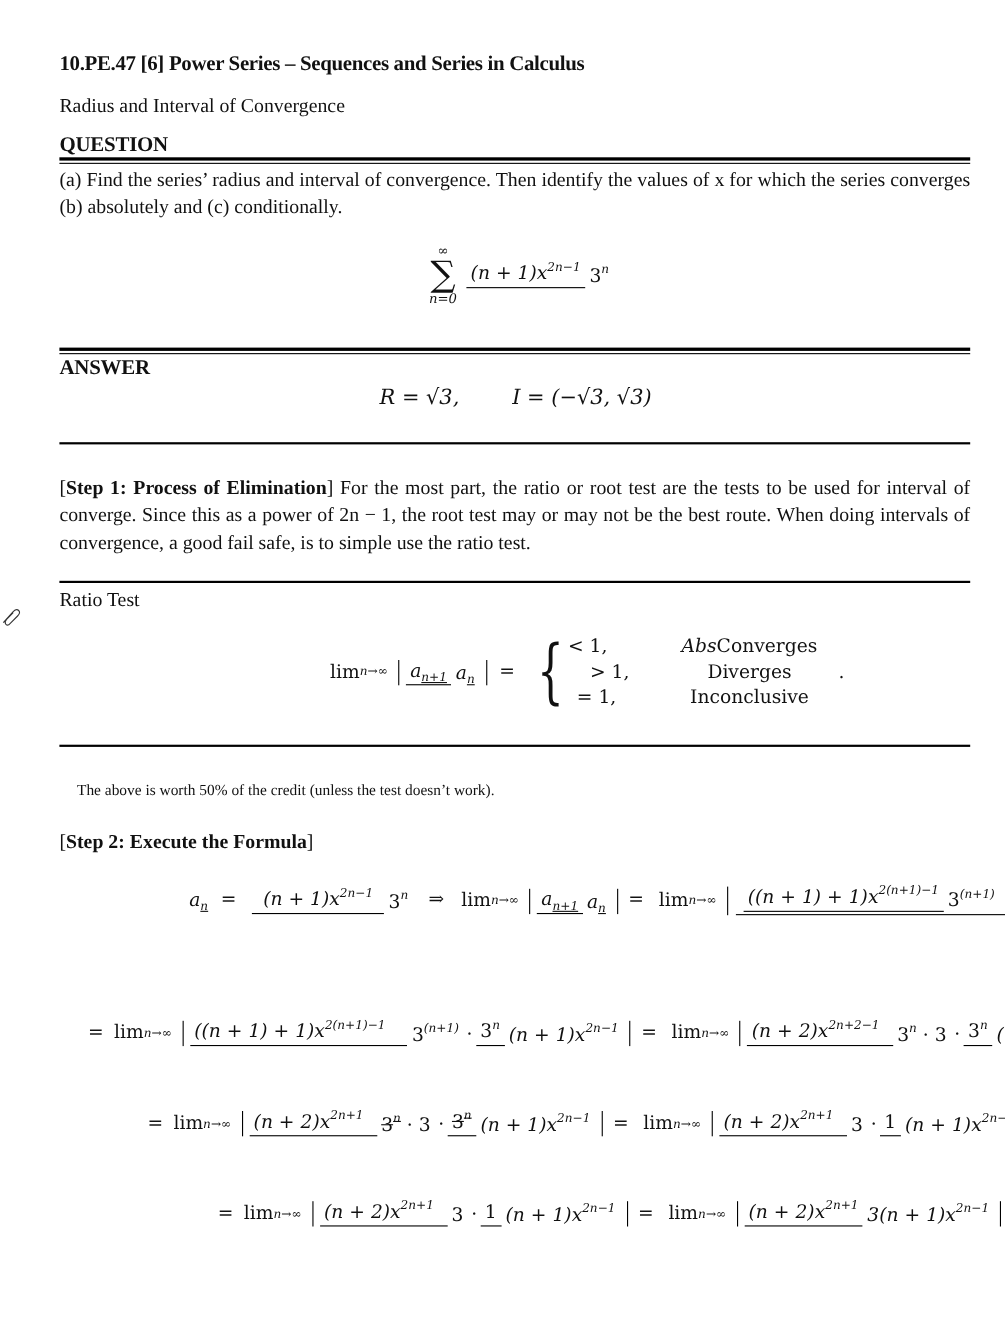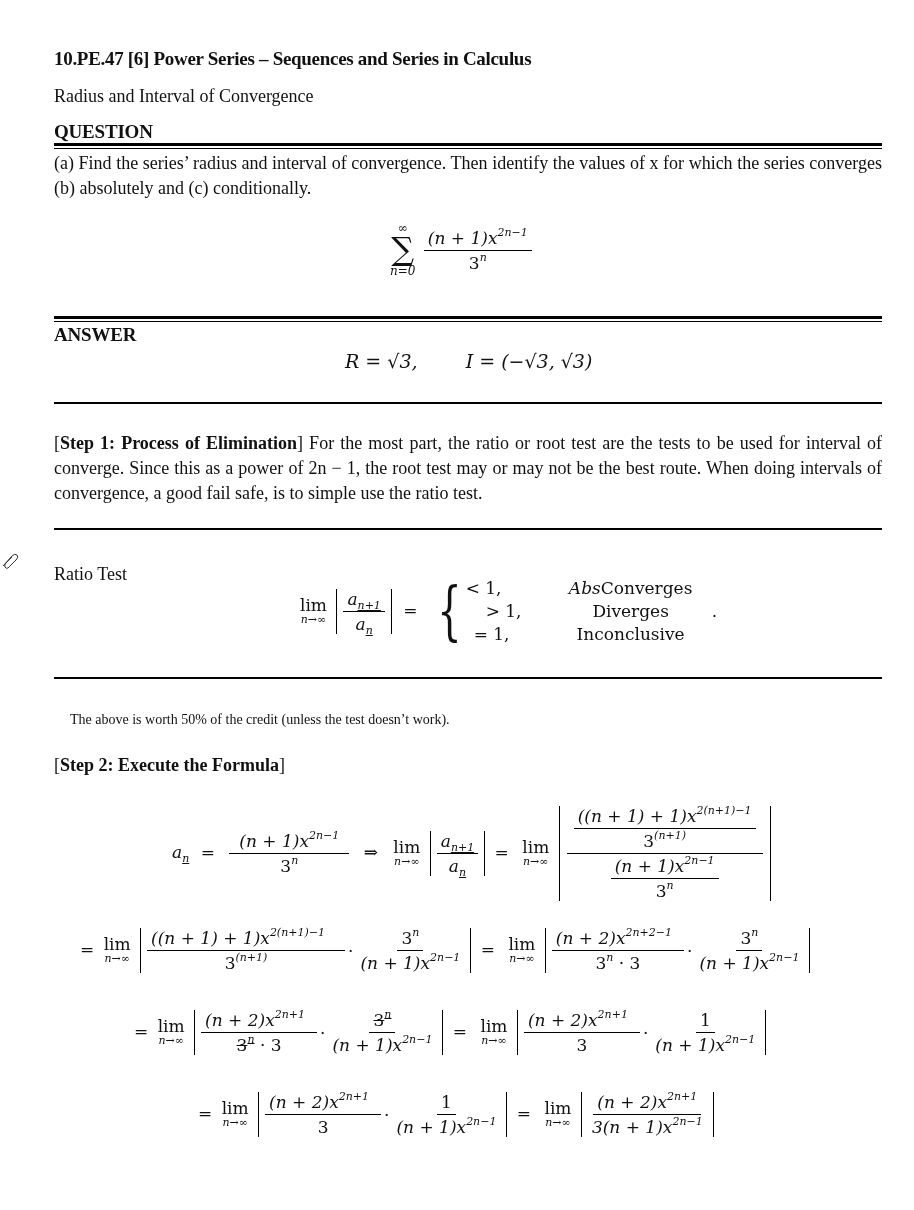--- a/index.html
+++ b/index.html
@@ -10,26 +10,26 @@
   }
   .abs { position: absolute; }
   .title { left: 54px; top: 48px; font-size: 19px; font-weight: bold; letter-spacing: -0.3px; }
   .subtitle { left: 54px; top: 86px; font-size: 18px; }
   .section-head { left: 54px; font-size: 19px; font-weight: bold; letter-spacing: -0.2px; }
   .rule { left: 54px; width: 828px; height: 0; border-top: 2px solid #000; }
   .para { left: 54px; width: 828px; font-size: 18px; line-height: 25px; text-align: justify; }
   .para b { font-weight: bold; margin-top: 26px; }
   .math { font-family: "DejaVu Serif", "Liberation Serif", serif; font-size: 17px; white-space: nowrap; }
   .it { font-style: italic; }
-  .frac { display: inline-flex; flex-direction: column; align-items: center; vertical-align: middle; margin: 0 3px; }
+  .frac { display: inline-flex; flex-direction: row; align-items: center; vertical-align: middle; margin: 0 3px; }
   .frac .num { padding: 0 4px 2px 4px; border-bottom: 1.5px solid #000; text-align: center; }
   .frac .den { padding: 2px 4px 0 4px; text-align: center; }
   sup { font-size: 11px; vertical-align: 8px; line-height: 0; }
   sub { font-size: 11px; vertical-align: -4px; line-height: 0; text-decoration: underline; }
-  .lim { display: inline-flex; flex-direction: column; align-items: center; vertical-align: middle; margin: 0 4px; justify-content: center; }
+  .lim { display: inline-flex; align-items: center; vertical-align: middle; margin: 0 4px; justify-content: center; }
   .lim .l1 { font-size: 17px; line-height: 17px; }
   .lim .l2 { font-size: 11px; line-height: 12px; font-style: italic; }
   .abs-bars { display: inline-flex; align-items: center; border-left: 1.5px solid #000; border-right: 1.5px solid #000; padding: 0 3px; vertical-align: middle; }
   .sigma { display: inline-flex; flex-direction: column; align-items: center; vertical-align: middle; }
   .sigma .top { font-size: 12px; line-height: 12px; }
   .sigma .sym { font-size: 32px; line-height: 30px; }
   .sigma .bot { font-size: 12px; line-height: 14px; font-style: italic; }
   .strike { text-decoration: line-through; }
   .cases { display: inline-flex; align-items: center; vertical-align: middle; }
   .brace { font-size: 64px; line-height: 64px; font-weight: 200; transform: scaleX(0.6); margin-right: -4px; }
@@ -74,21 +74,21 @@
 <div class="abs para" style="top:431px;">[<b>Step 1: Process of Elimination</b>]<span> For the most part, the ratio or root test are the tests to be used for interval of converge. Since this as a power of 2n − 1, the root test may or may not be the best route. When doing intervals of convergence, a good fail safe, is to simple use the ratio test.</span></div>
 
 <div class="abs rule" style="top:528px;"></div>
 
 <div class="abs clip-icon">
   <svg width="20" height="20" viewBox="0 0 20 20">
     <path d="M3 16 L12 6 Q15 3 17 5 Q19 7 16 10 L8 18 Q6 19 5 17 Q4 15 6 13 L12 7" fill="none" stroke="#333" stroke-width="1"></path>
   </svg>
 </div>
 
-<div class="abs" style="left:54px; top:535px; font-size:18px;margin-top:29px;">Ratio Test</div>
+<div class="abs" style="left:54px; top:535px; font-size:18px;">Ratio Test</div>
 
 <div class="abs math" style="left:296px; top:578px;">
   <span class="lim">
       <span class="l1">lim</span>
       <span class="l2">n→∞</span>
     </span>
   <span class="abs-bars">
     <span class="frac">
       <span class="num"><span class="it">a</span><sub class="it">n+1</sub></span>
       <span class="den"><span class="it">a</span><sub class="it">n</sub></span>

